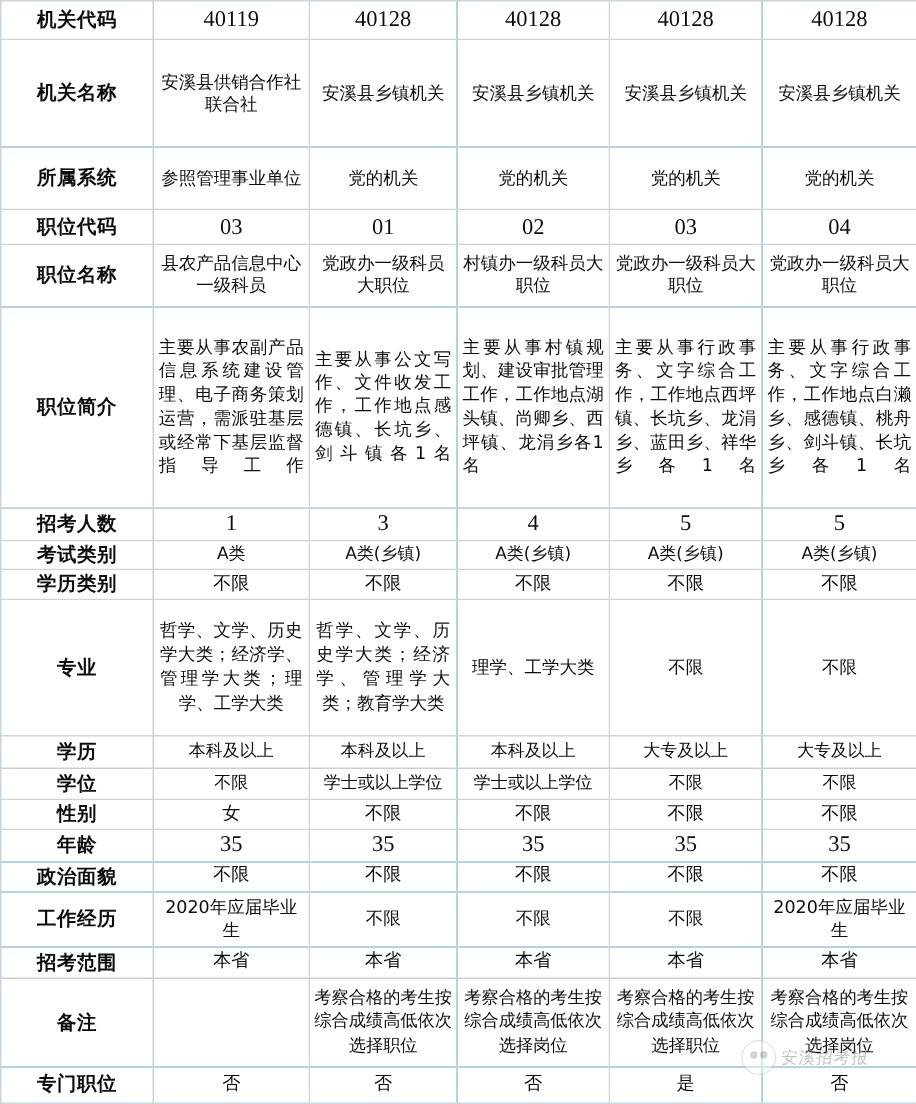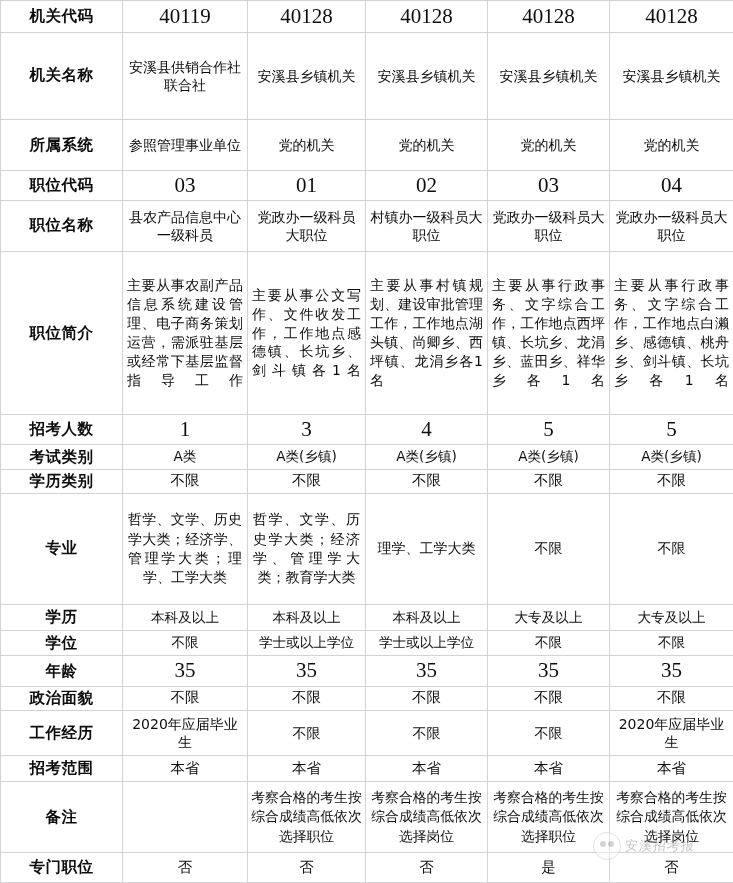--- a/index.html
+++ b/index.html
@@ -38,21 +38,21 @@
     background:#f3f3f5;
     font-weight:bold;
     font-size:15.5px;
     letter-spacing:0.5px;
     color:#000000;
   }
   td.val{
     font-size:14.5px;
   }
   td.val.num{
-    font-size:21px;
+    font-size:18px;
     font-family:"Liberation Serif","DejaVu Serif",serif;
   }
   td.val.small{
     font-size:13.6px;
     line-height:1.3;
   }
   td.val.desc{
     font-size:14px;
     line-height:1.35;
     text-align:justify;
@@ -234,20 +234,28 @@
 
       <tr style="height:24px">
         <td class="rowlabel">学位</td>
         <td class="val small">不限</td>
         <td class="val small">学士或以上学位</td>
         <td class="val small">学士或以上学位</td>
         <td class="val small">不限</td>
         <td class="val small">不限</td>
       </tr>
 
+      <tr style="height:23px">
+        <td class="rowlabel">性别</td>
+        <td class="val">女</td>
+        <td class="val">不限</td>
+        <td class="val">不限</td>
+        <td class="val">不限</td>
+        <td class="val">不限</td>
+      </tr>
 
       <tr style="height:23px">
         <td class="rowlabel">年龄</td>
         <td class="val num">35</td>
         <td class="val num">35</td>
         <td class="val num">35</td>
         <td class="val num">35</td>
         <td class="val num">35</td>
       </tr>
 

